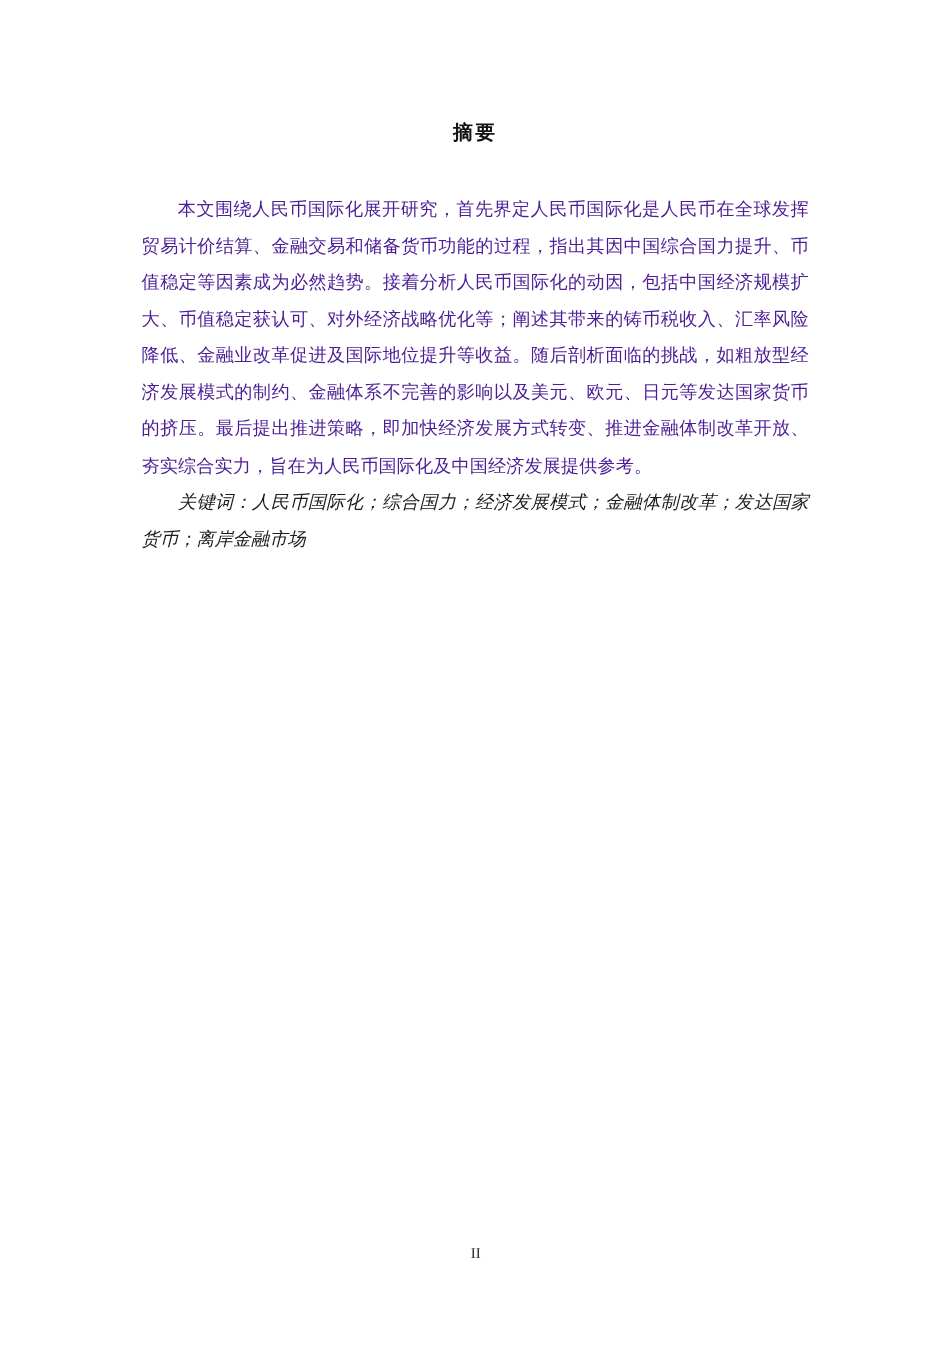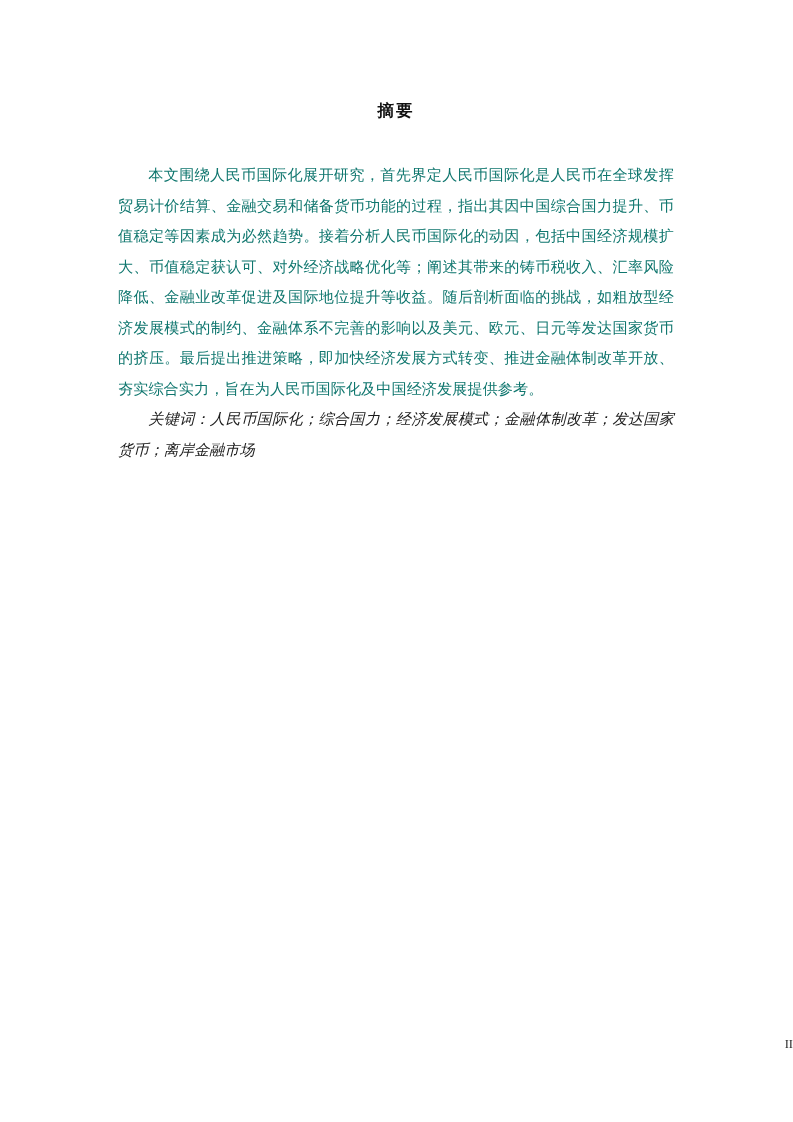--- a/index.html
+++ b/index.html
@@ -39,40 +39,40 @@
     margin: 0 0 38px 0;
     color: #121212;
   }
   .para {
     font-size: 15.1px;
     line-height: 30.5px;
     text-align: justify;
     text-justify: inter-ideograph;
     text-indent: 2em;
     margin: 0;
-    color: #0f766e;
+    color: #4c1d95;
     letter-spacing: 0.1px;
   }
   .keywords {
     font-size: 15.1px;
     line-height: 30.5px;
     text-align: justify;
     text-justify: inter-ideograph;
     text-indent: 2em;
     margin: 0;
     color: #1b1b1b;
     letter-spacing: 0.1px;
     font-style: italic;
   }
   .page-number {
     position: absolute;
     left: 0;
     right: 0;
     top: 1037px;
-    text-align: right;
+    text-align: center;
     font-size: 12.5px;
     color: #2b2b2b;
     font-family: "Liberation Serif", serif;
   }
 </style>
 </head>
 <body>
 
 <div class="page">
 

